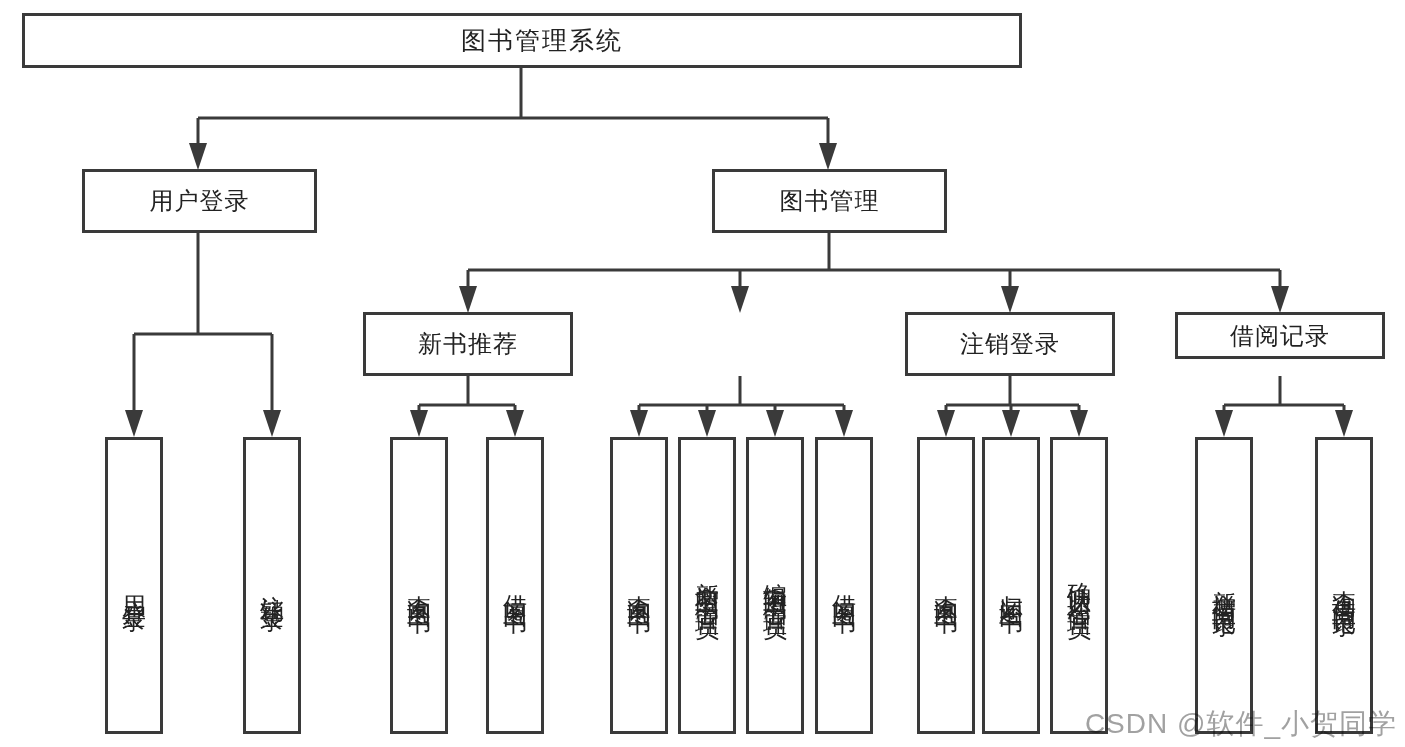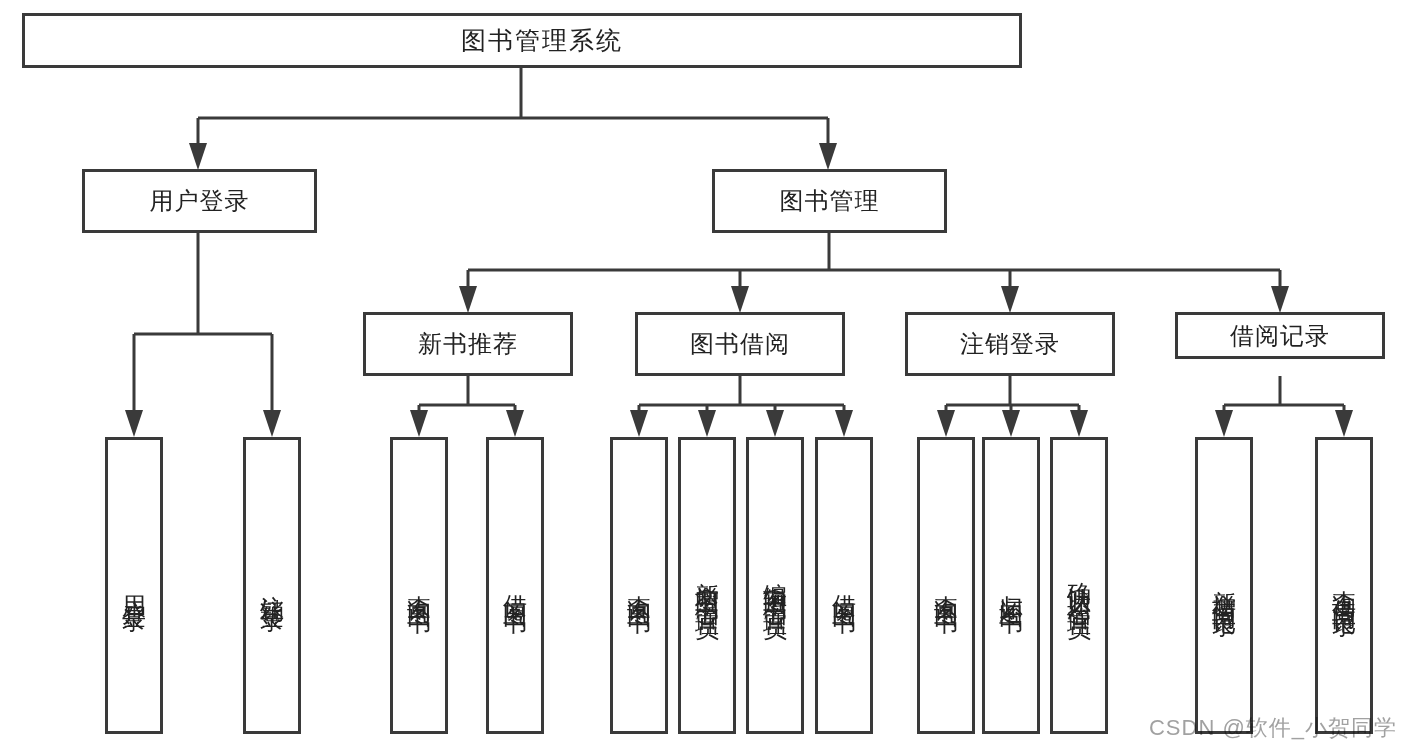--- a/index.html
+++ b/index.html
@@ -45,21 +45,21 @@
     writing-mode: vertical-rl;
     text-orientation: mixed;
     font-size: 24px;
     letter-spacing: 5px;
     line-height: 1;
   }
   .watermark {
     position: absolute;
     right: 8px;
     bottom: 4px;
-    font-size: 22px;
+    font-size: 28px;
     letter-spacing: 1px;
     color: rgba(145, 145, 145, 0.85);
     mix-blend-mode: multiply;
     z-index: 3;
     white-space: nowrap;
   }
 </style>
 </head>
 <body>
 
@@ -115,23 +115,20 @@
   <div class="node h" style="left:82px; top:169px; width:235px; height:64px;">
     <span>用户登录</span>
   </div>
   <div class="node h" style="left:712px; top:169px; width:235px; height:64px;">
     <span>图书管理</span>
   </div>
 
   <div class="node h" style="left:363px; top:312px; width:210px; height:64px;">
     <span>新书推荐</span>
   </div>
-  <div class="node h" style="left:635px; top:312px; width:210px; height:64px;">
-    <span>图书借阅</span>
-  </div>
   <div class="node h" style="left:905px; top:312px; width:210px; height:64px;">
     <span>注销登录</span>
   </div>
   <div class="node h" style="left:1175px; top:312px; width:210px; height:47px;">
     <span>借阅记录</span>
   </div>
 
   <div class="node v" style="left:105px; top:437px; width:58px; height:297px;">
     <span>用户登录</span>
   </div>

